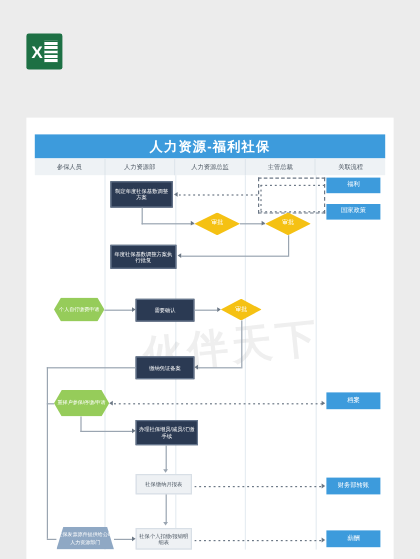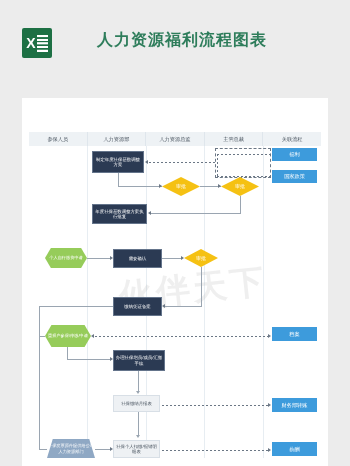--- a/index.html
+++ b/index.html
@@ -127,25 +127,25 @@
 </head>
 <body>
 
 <div id="root">
 
   <div class="banner">
     <div class="xls-logo">
       <span class="xmark">X</span>
       <span class="grid"></span>
     </div>
-    <div class="title-main">人力资源福利流程图表</div>
   </div>
 
   <div class="sheet">
 
+    <div class="chart-head">人力资源-福利社保</div>
 
     <div class="col-head-row">
       <div class="col-head">参保人员</div>
       <div class="col-head">人力资源部</div>
       <div class="col-head">人力资源总监</div>
       <div class="col-head">主管总裁</div>
       <div class="col-head">关联流程</div>
     </div>
 
     <div class="lane-area">

